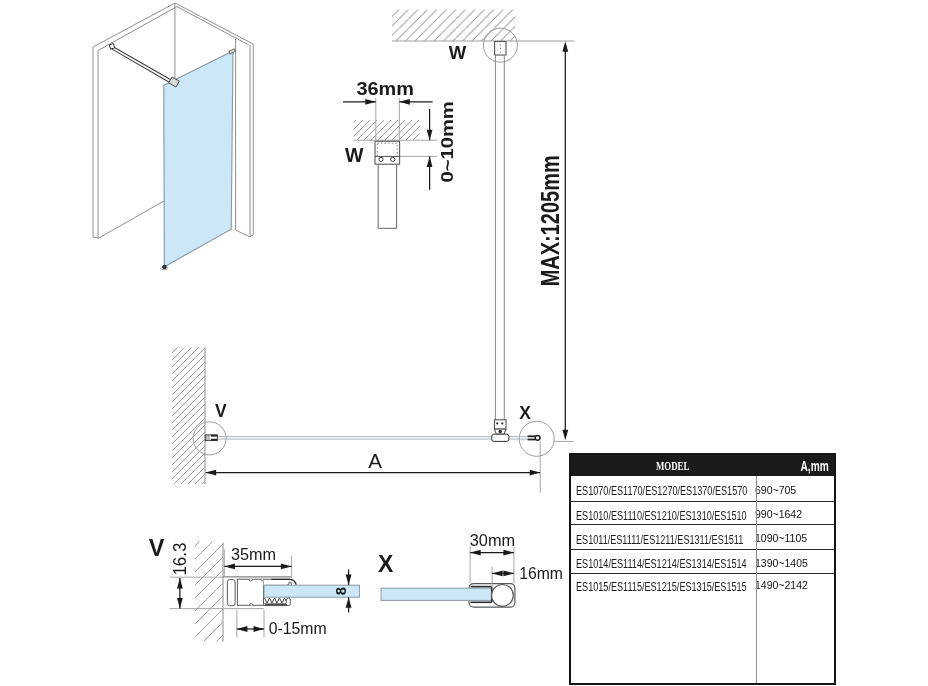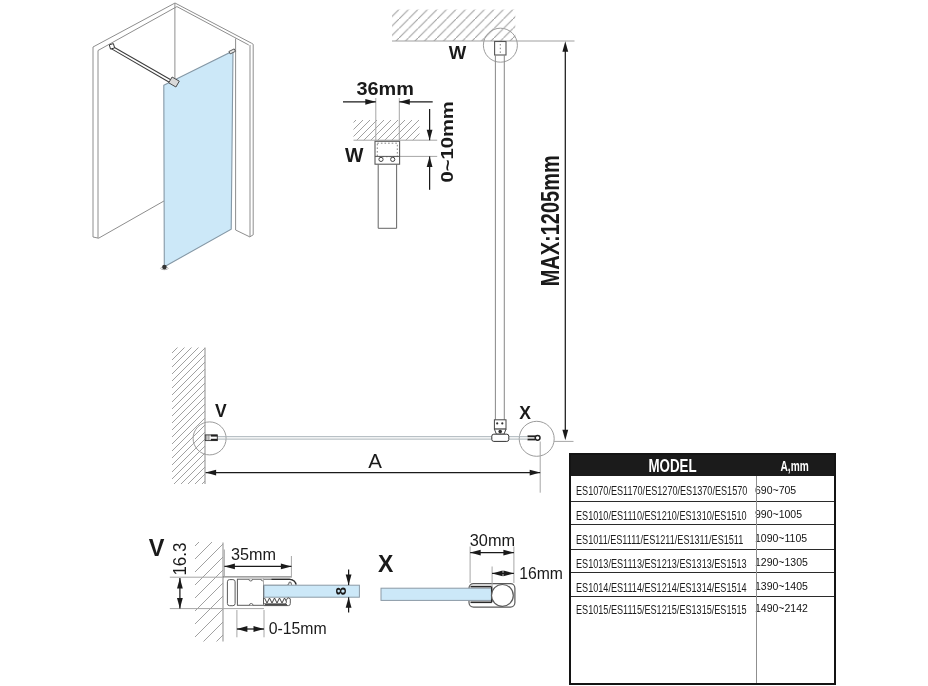--- a/index.html
+++ b/index.html
@@ -7,24 +7,24 @@
 font-family:"Liberation Sans",sans-serif;}
 #tbl{position:absolute;left:569px;top:453px;width:266.5px;height:231.5px;
 border:2px solid #141414;box-sizing:border-box;background:#fff;}
 #tbl .hd{position:relative;height:21.2px;background:#1b1b1b;}
 #tbl .row{position:relative;border-top:1.45px solid #2b2b2b;box-sizing:border-box;}
 #tbl .m{position:absolute;left:4.7px;top:calc(50% + 1.7px);transform:translateY(-50%) scaleX(0.69);
 transform-origin:0 50%;font-size:13.2px;color:#1c1c1c;white-space:nowrap;}
 #tbl .v{position:absolute;left:184px;width:79px;top:calc(50% + 1.1px);transform:translateY(-50%);
 text-align:left;font-size:10.5px;color:#111;}
 #tbl .hm{position:absolute;left:9.7px;width:184px;top:50%;transform:translateY(-50%);
-text-align:center;color:#fff;font-weight:bold;font-size:18px;}
+text-align:center;color:#fff;font-weight:bold;font-size:12px;font-family:Liberation Serif, serif;}
 #tbl .hm span,#tbl .ha span{display:inline-block;transform:scaleX(0.72);transform-origin:50% 50%;}
 #tbl .ha{position:absolute;left:184px;width:79px;top:50%;transform:translateY(-50%);
-text-align:center;color:#fff;font-weight:bold;font-size:14.1px;}
+text-align:right;color:#fff;font-weight:bold;font-size:14.1px;}
 #tbl .dv{position:absolute;left:184.8px;top:21.2px;bottom:0;width:1px;background:#8f8f8f;}
 </style>
 </head>
 <body>
 <div id="page">
 <svg width="928" height="686" viewBox="0 0 928 686" style="position:absolute;left:0;top:0">
 <defs>
 <pattern id="h9" width="9.5" height="9.5" patternUnits="userSpaceOnUse">
   <path d="M-2,11.5 L11.5,-2" stroke="#9c9c9c" stroke-width="1"></path>
 </pattern>
@@ -205,30 +205,26 @@
  <div class="hd">
         <span class="hm"><span style="transform:scaleX(0.74)">MODEL</span></span>
         <span class="ha"><span>A,mm</span></span>
       </div>
  <div class="row" style="border-top:none;height:24.7px">
         <span class="m">ES1070/ES1170/ES1270/ES1370/ES1570</span>
         <span class="v">690~705</span>
       </div>
  <div class="row" style="height:23.4px">
         <span class="m">ES1010/ES1110/ES1210/ES1310/ES1510</span>
-        <span class="v">990~1005</span>
+        <span class="v">990~1642</span>
       </div>
  <div class="row" style="height:24.7px">
         <span class="m">ES1011/ES1111/ES1211/ES1311/ES1511</span>
         <span class="v">1090~1105</span>
       </div>
- <div class="row" style="height:23.4px">
-        <span class="m">ES1013/ES1113/ES1213/ES1313/ES1513</span>
-        <span class="v">1290~1305</span>
-      </div>
  <div class="row" style="height:24.1px">
         <span class="m">ES1014/ES1114/ES1214/ES1314/ES1514</span>
         <span class="v">1390~1405</span>
       </div>
  <div class="row" style="height:20.8px">
         <span class="m">ES1015/ES1115/ES1215/ES1315/ES1515</span>
         <span class="v">1490~2142</span>
       </div>
  <div class="dv"></div>
 </div>

